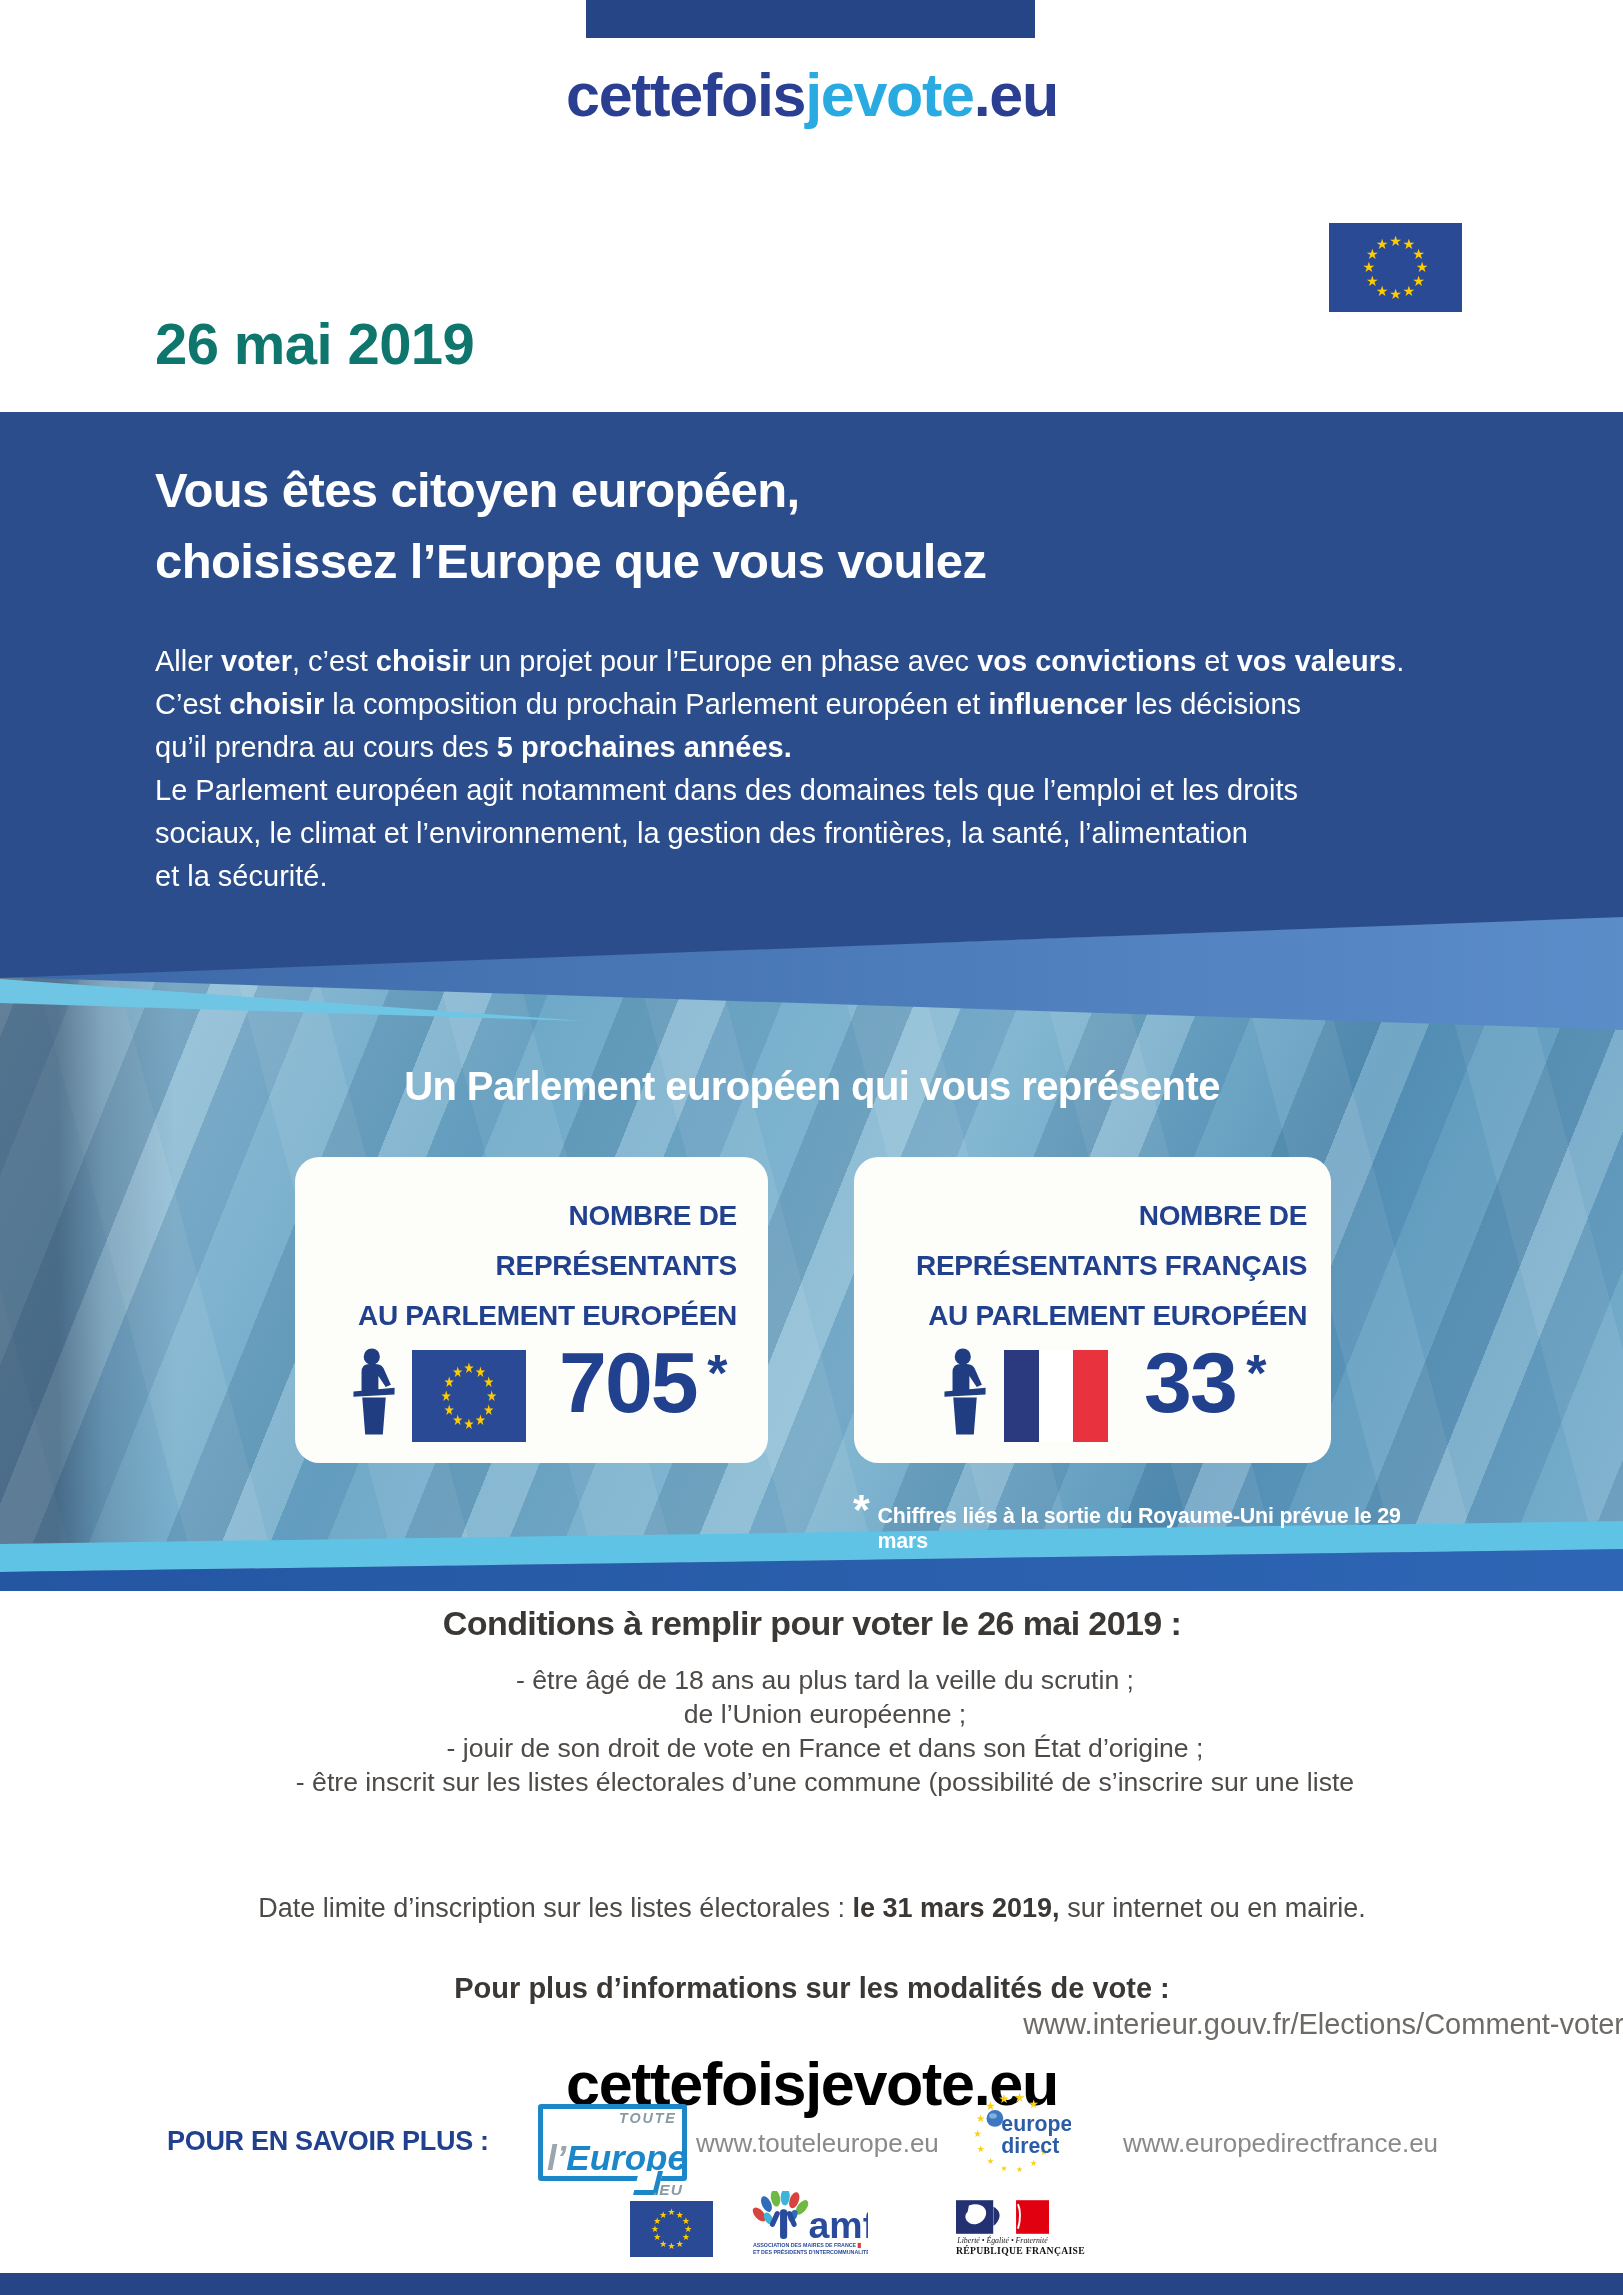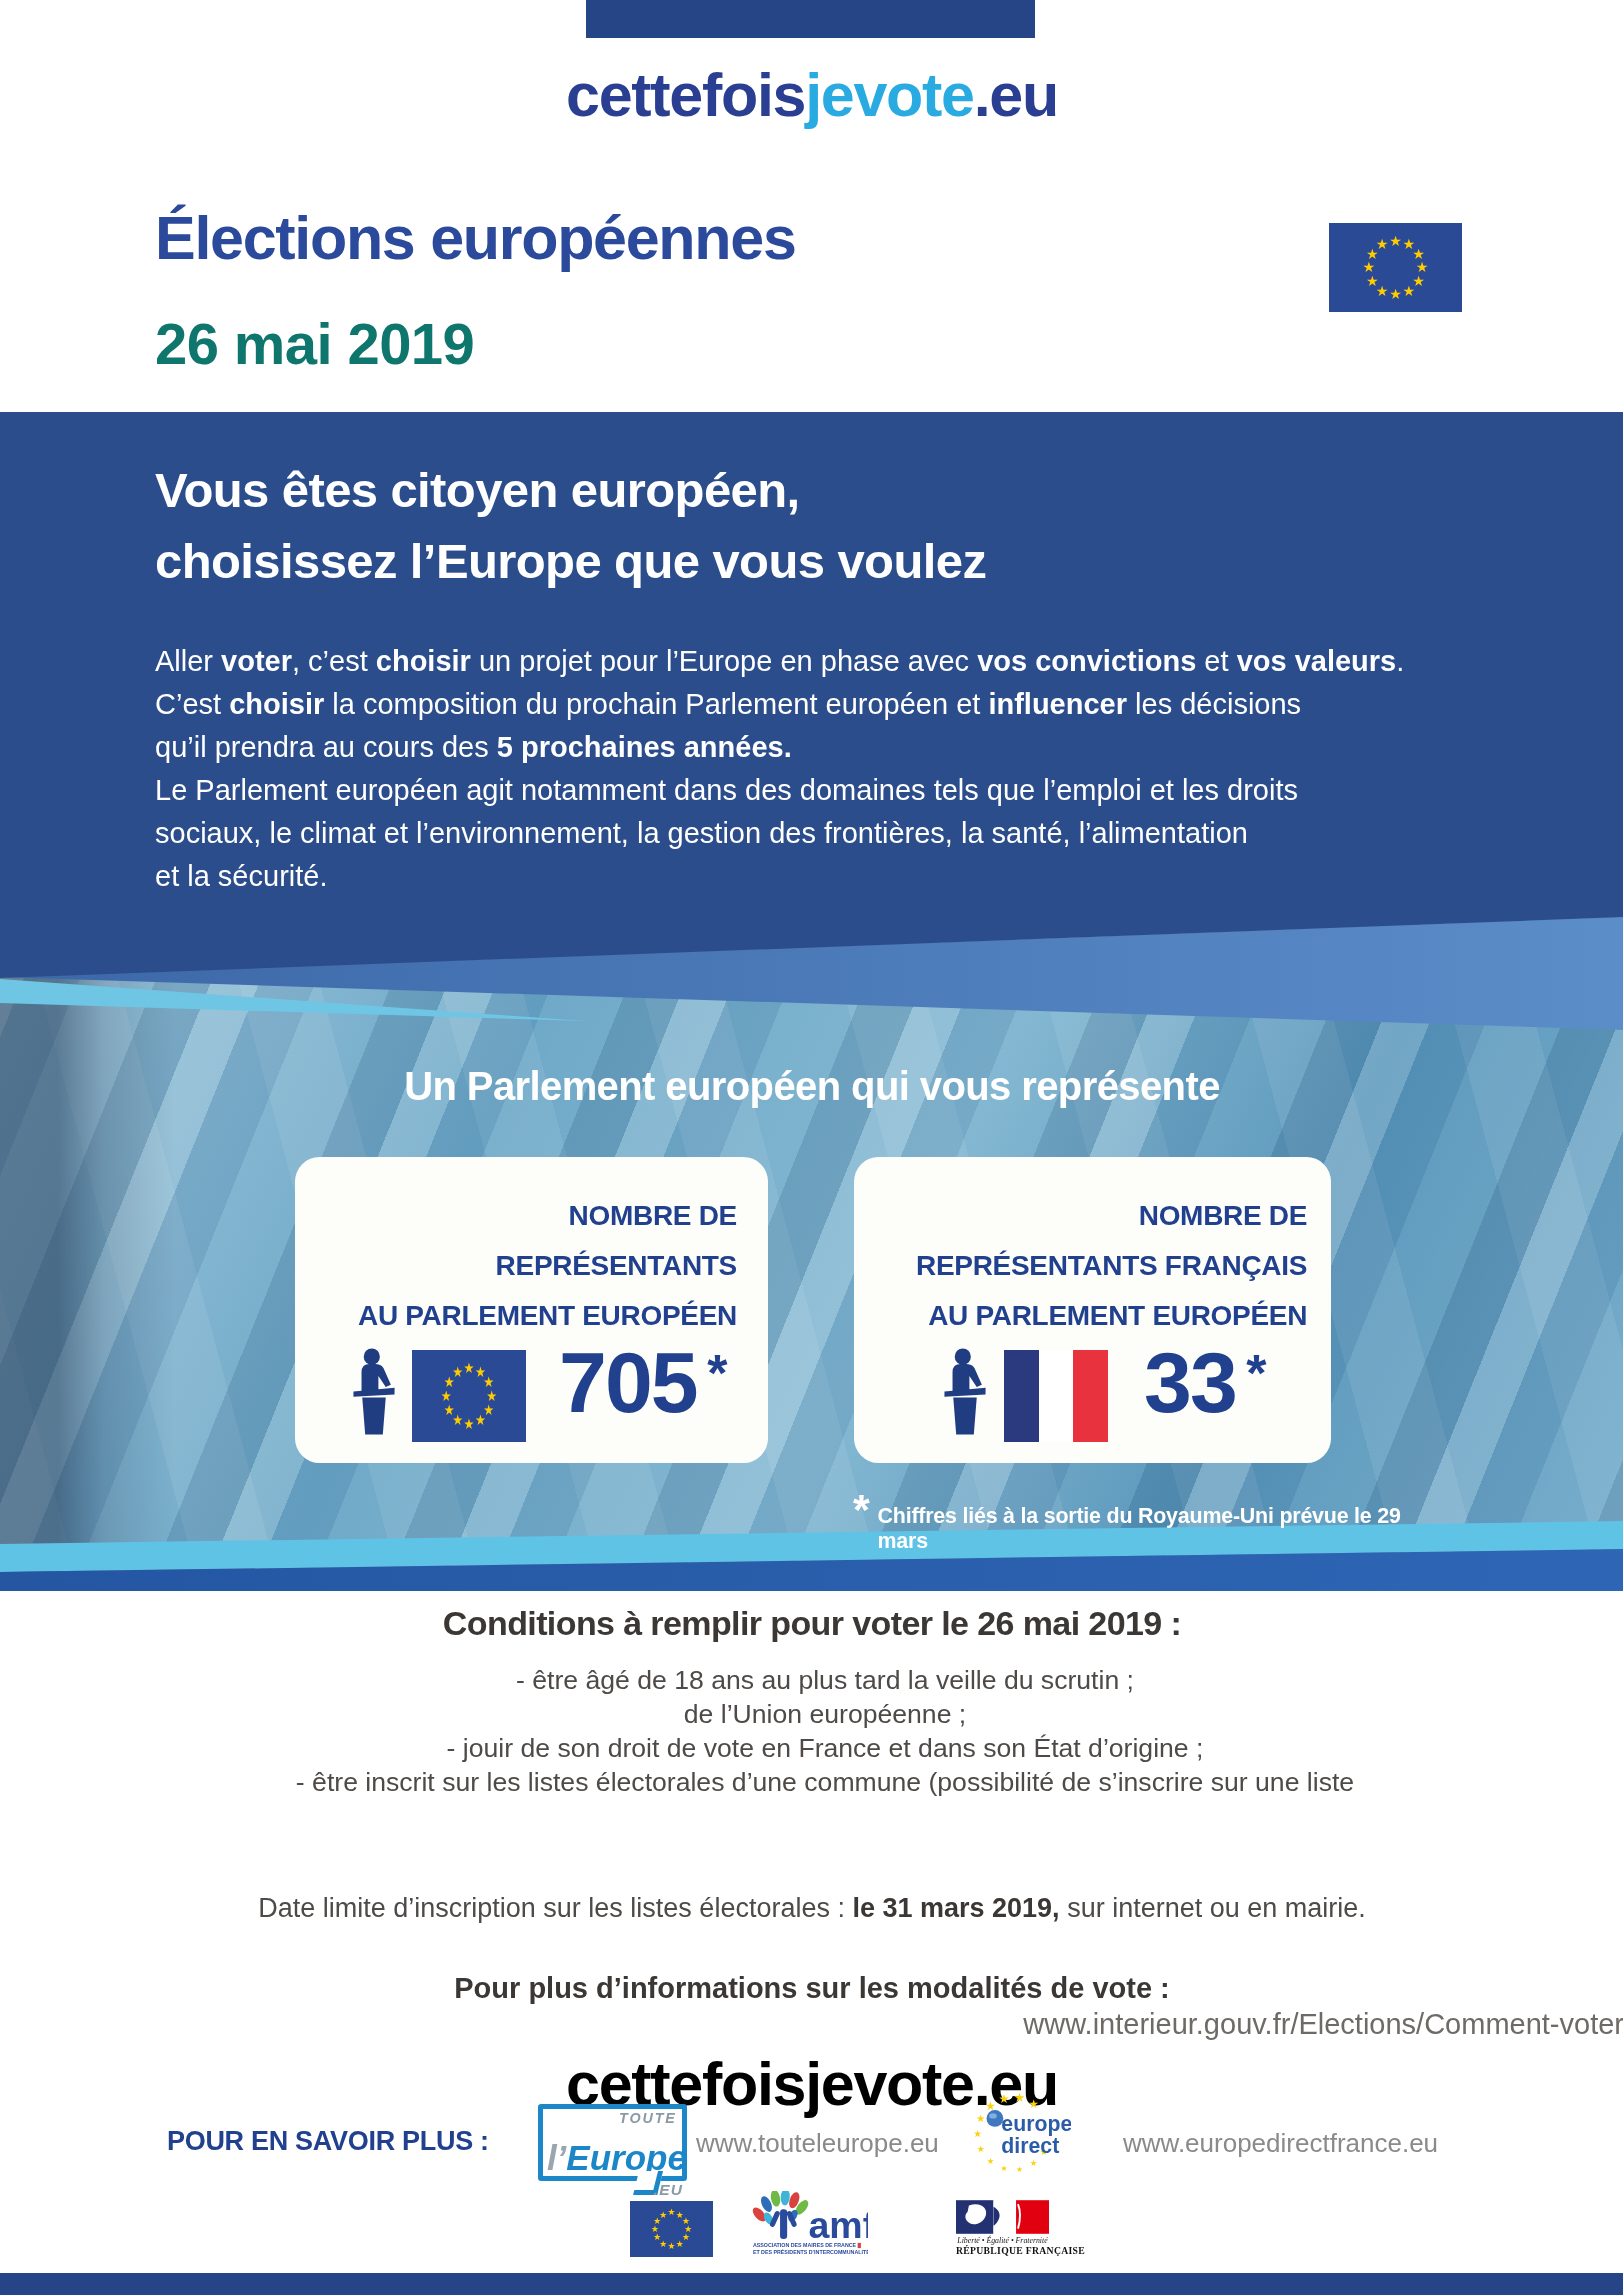--- a/index.html
+++ b/index.html
@@ -131,21 +131,20 @@
 </svg>
 
 <div id="poster">
 
   <div class="abs top-bar"></div>
 
   <div class="abs brand">
     <span class="dk">cettefois</span><span class="lt">jevote</span><span class="dk">.eu</span>
   </div>
 
-  <div class="abs page-title">Élections européennes</div>
   <div class="abs page-date">26 mai 2019</div>
 
   <svg class="abs euflag-top" viewBox="0 0 300 200" preserveAspectRatio="none">
       <use href="#euflag-sym"></use>
     </svg>
 
   <div class="abs hero-band">
     <div class="abs hero-heading">
       <div>Vous êtes citoyen européen,</div>
       <div>choisissez l’Europe que vous voulez</div>

